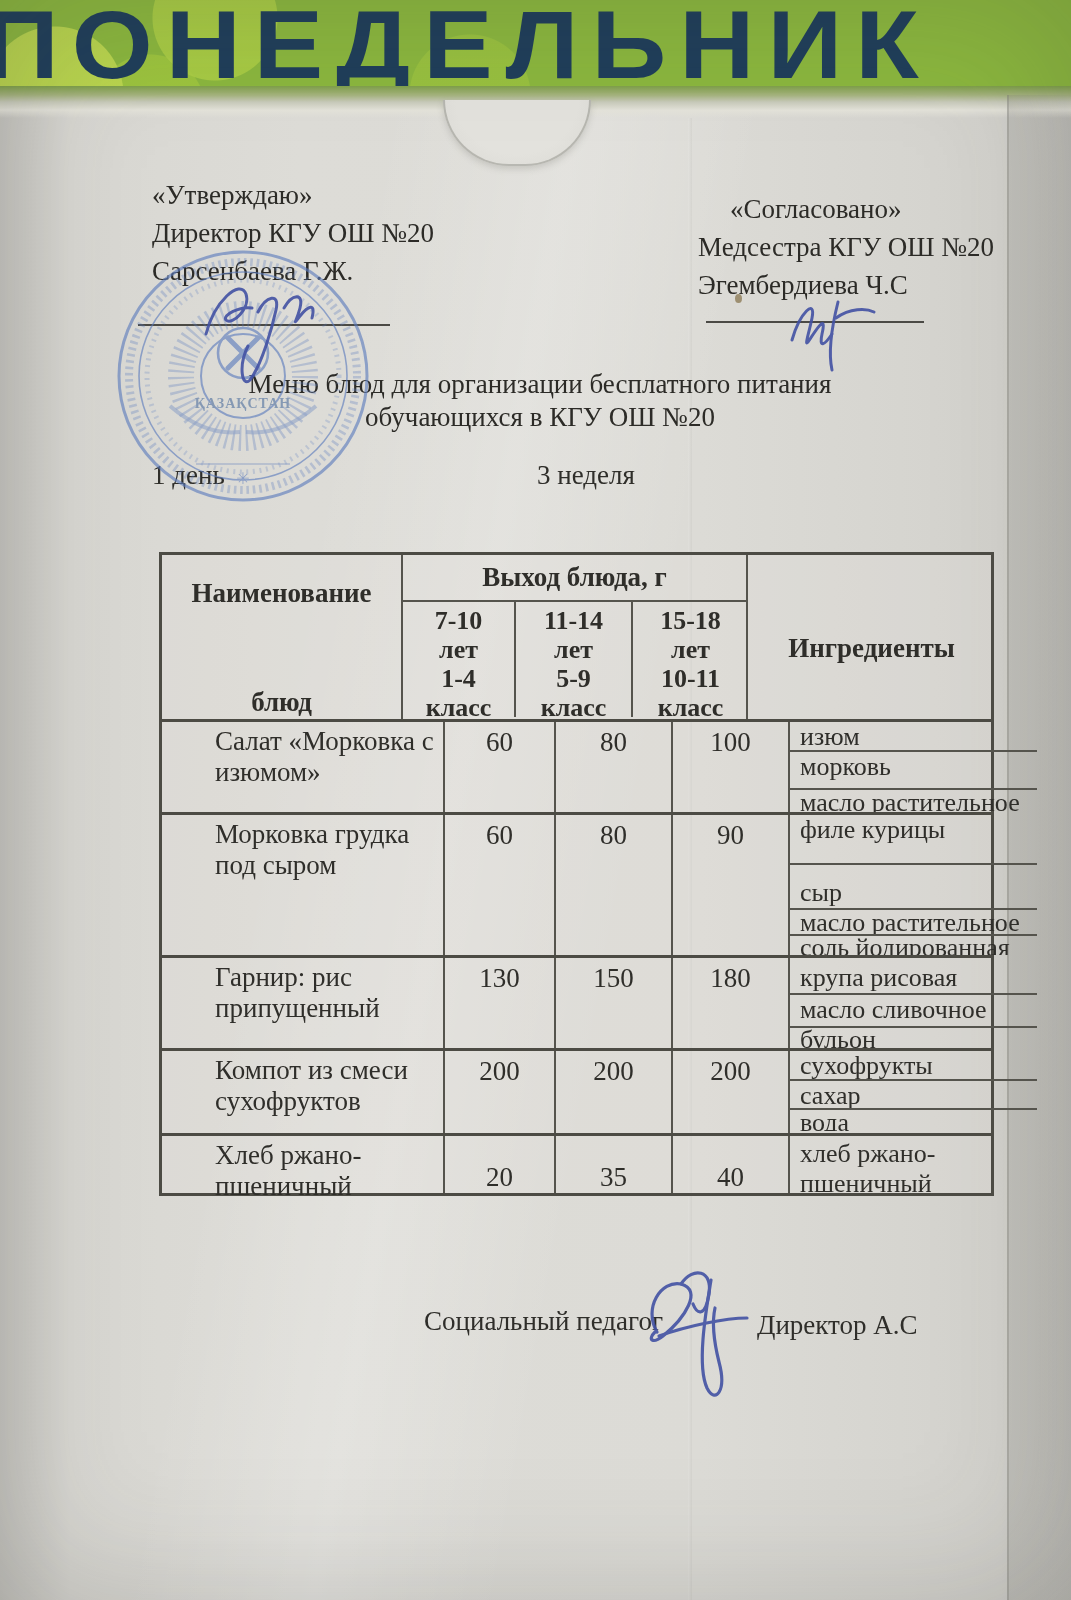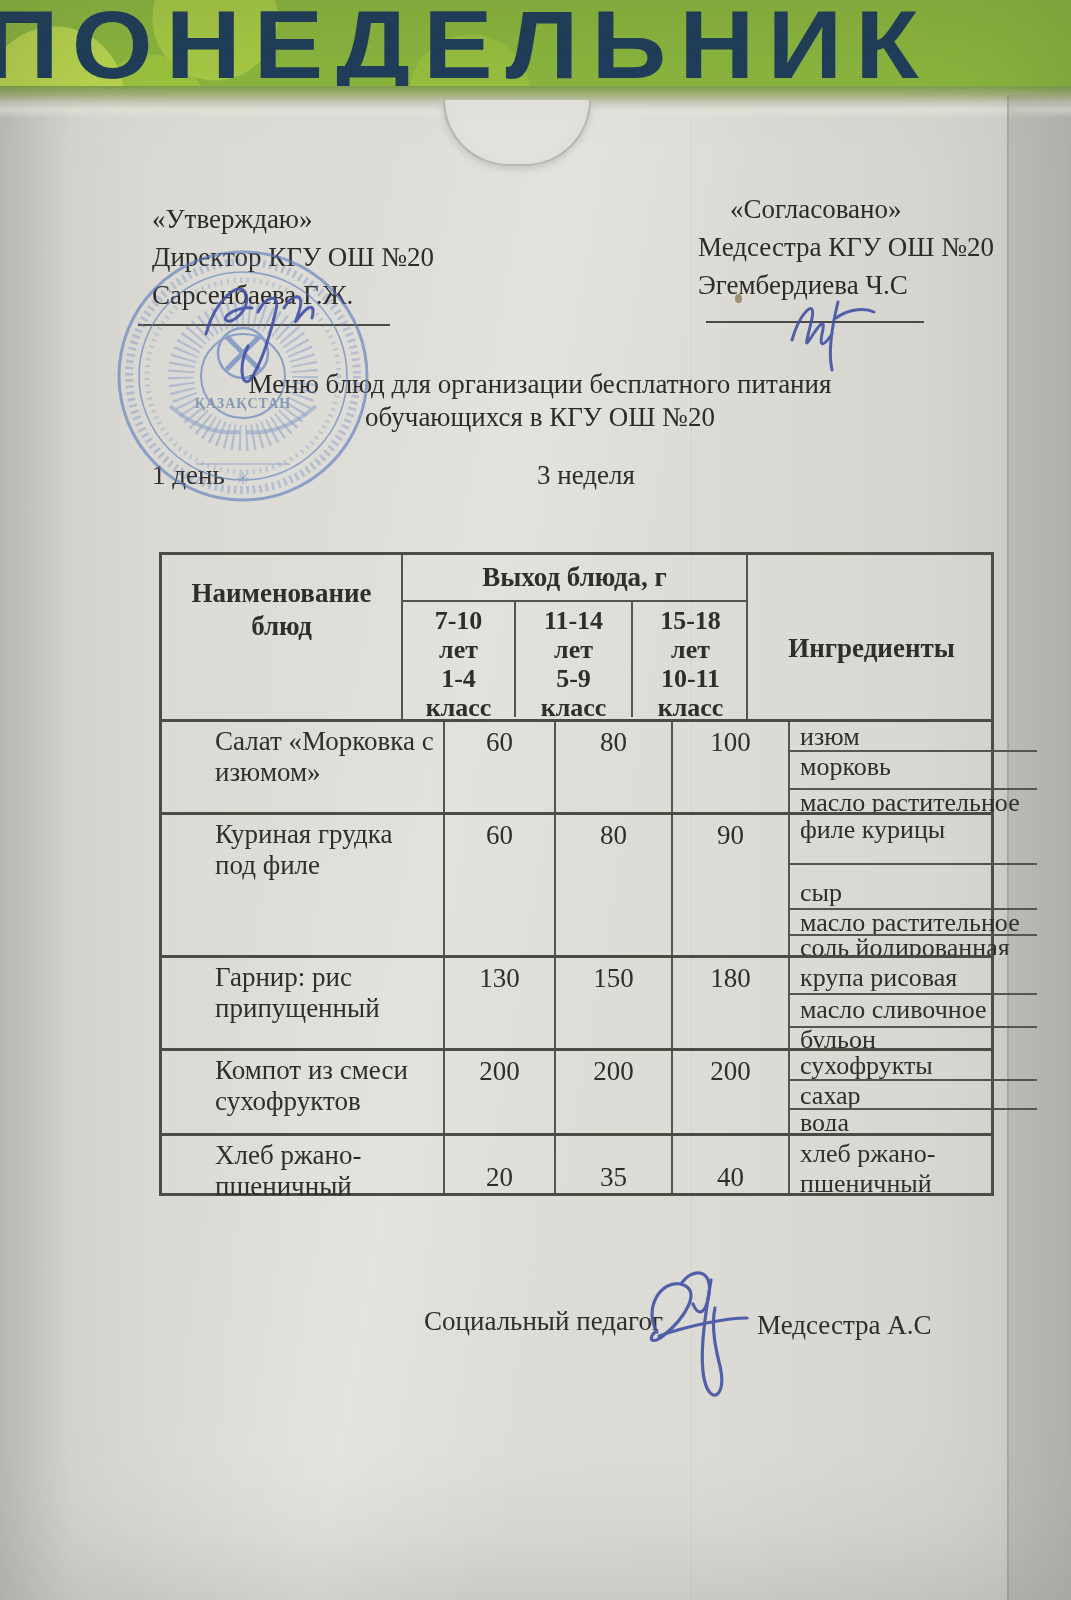--- a/index.html
+++ b/index.html
@@ -35,21 +35,21 @@
     background:rgba(125,125,118,.45);}
   .right-shade{position:absolute;left:1009px;top:95px;width:62px;height:1505px;
     background:linear-gradient(to right, rgba(120,120,112,.18), rgba(120,120,112,.05));}
   .crease{position:absolute;left:688px;top:118px;width:4px;height:1482px;
     background:linear-gradient(to right, rgba(255,255,255,.25), rgba(120,120,114,.18));opacity:.5;}
   .speck1{position:absolute;left:735px;top:294px;width:7px;height:9px;border-radius:50%;
     background:#8d7c58;opacity:.8;}
 
   
   .doc-text{font-size:27px;line-height:38px;color:#2c2b27;}
-  .approve-left{position:absolute;left:152px;top:200px;z-index:2;}
+  .approve-left{position:absolute;left:152px;top:176px;z-index:2;}
   .approve-right{position:absolute;left:698px;top:190px;z-index:2;}
   .approve-right .ind{padding-left:32px;}
   .sig-line{position:absolute;height:2px;background:#4b4a45;z-index:2;}
   .line-left{left:138px;top:324px;width:252px;}
   .line-right{left:706px;top:321px;width:218px;}
 
   
   .stamp{position:absolute;left:110px;top:236px;z-index:4;opacity:.62;}
 
   
@@ -62,21 +62,21 @@
   .title{position:absolute;left:80px;top:368px;width:920px;text-align:center;
     font-size:27px;line-height:33px;color:#2c2b27;z-index:2;}
   .period-day{position:absolute;left:152px;top:460px;font-size:27px;z-index:2;}
   .period-week{position:absolute;left:537px;top:460px;font-size:27px;z-index:2;}
 
   
   .mtable{position:absolute;left:159px;top:552px;width:835px;z-index:2;
     border:3px solid #4c4b44;box-sizing:border-box;background:rgba(226,225,220,.25);}
   .mtable *{box-sizing:border-box;flex-shrink:0;}
   .thead{display:flex;height:164px;}
-  .c-name{width:239px;display:flex;flex-direction:column;justify-content:flex-start;
+  .c-name{width:239px;display:flex;flex-direction:column;justify-content:space-between;
     padding-top:22px;text-align:center;font-weight:700;font-size:27px;line-height:33px;}
   .c-mid{width:345px;border-left:2px solid #55544d;display:flex;flex-direction:column;}
   .out-band{height:47px;border-bottom:2px solid #55544d;display:flex;align-items:center;
     justify-content:center;font-weight:700;font-size:27px;}
   .ages{display:flex;height:115px;}
   .age{width:111px;text-align:center;font-weight:700;font-size:26px;line-height:29px;padding-top:4px;}
   .age + .age{border-left:2px solid #55544d;width:117px;}
   .c-ing{width:249px;border-left:2px solid #55544d;display:flex;flex-direction:column;
     justify-content:center;padding-top:22px;text-align:center;font-weight:700;font-size:27px;line-height:33px;}
   .drow{display:flex;border-top:3px solid #4c4b44;padding-left:42px;}
@@ -212,21 +212,21 @@
       <div class="d-val w2">80</div>
       <div class="d-val w2">100</div>
       <div class="d-ing">
         <div class="ing-sub sep" style="height:30px;">изюм</div>
         <div class="ing-sub sep" style="height:38px;">морковь</div>
         <div class="ing-sub" style="height:22px;line-height:23px;">масло растительное</div>
       </div>
     </div>
 
     <div class="drow" style="height:143px;">
-      <div class="d-name">Куриная грудка под филе</div>
+      <div class="d-name">Морковка грудка под сыром</div>
       <div class="d-val">60</div>
       <div class="d-val w2">80</div>
       <div class="d-val w2">90</div>
       <div class="d-ing">
         <div class="ing-sub sep" style="height:50px;">филе курицы</div>
         <div class="ing-sub sep pt14" style="height:45px;">сыр</div>
         <div class="ing-sub sep" style="height:26px;line-height:24px;">масло растительное</div>
         <div class="ing-sub" style="height:19px;line-height:21px;">соль йодированная</div>
       </div>
     </div>
@@ -261,15 +261,15 @@
       <div class="d-val w2">35</div>
       <div class="d-val w2">40</div>
       <div class="d-ing">
         <div class="ing-sub narrow" style="height:57px;">хлеб ржано-пшеничный</div>
       </div>
     </div>
 
   </div>
 
   <div class="footer-role">Социальный педагог</div>
-  <div class="footer-name">Медсестра А.С</div>
+  <div class="footer-name">Директор А.С</div>
 
 </div>
 
 </body></html>

